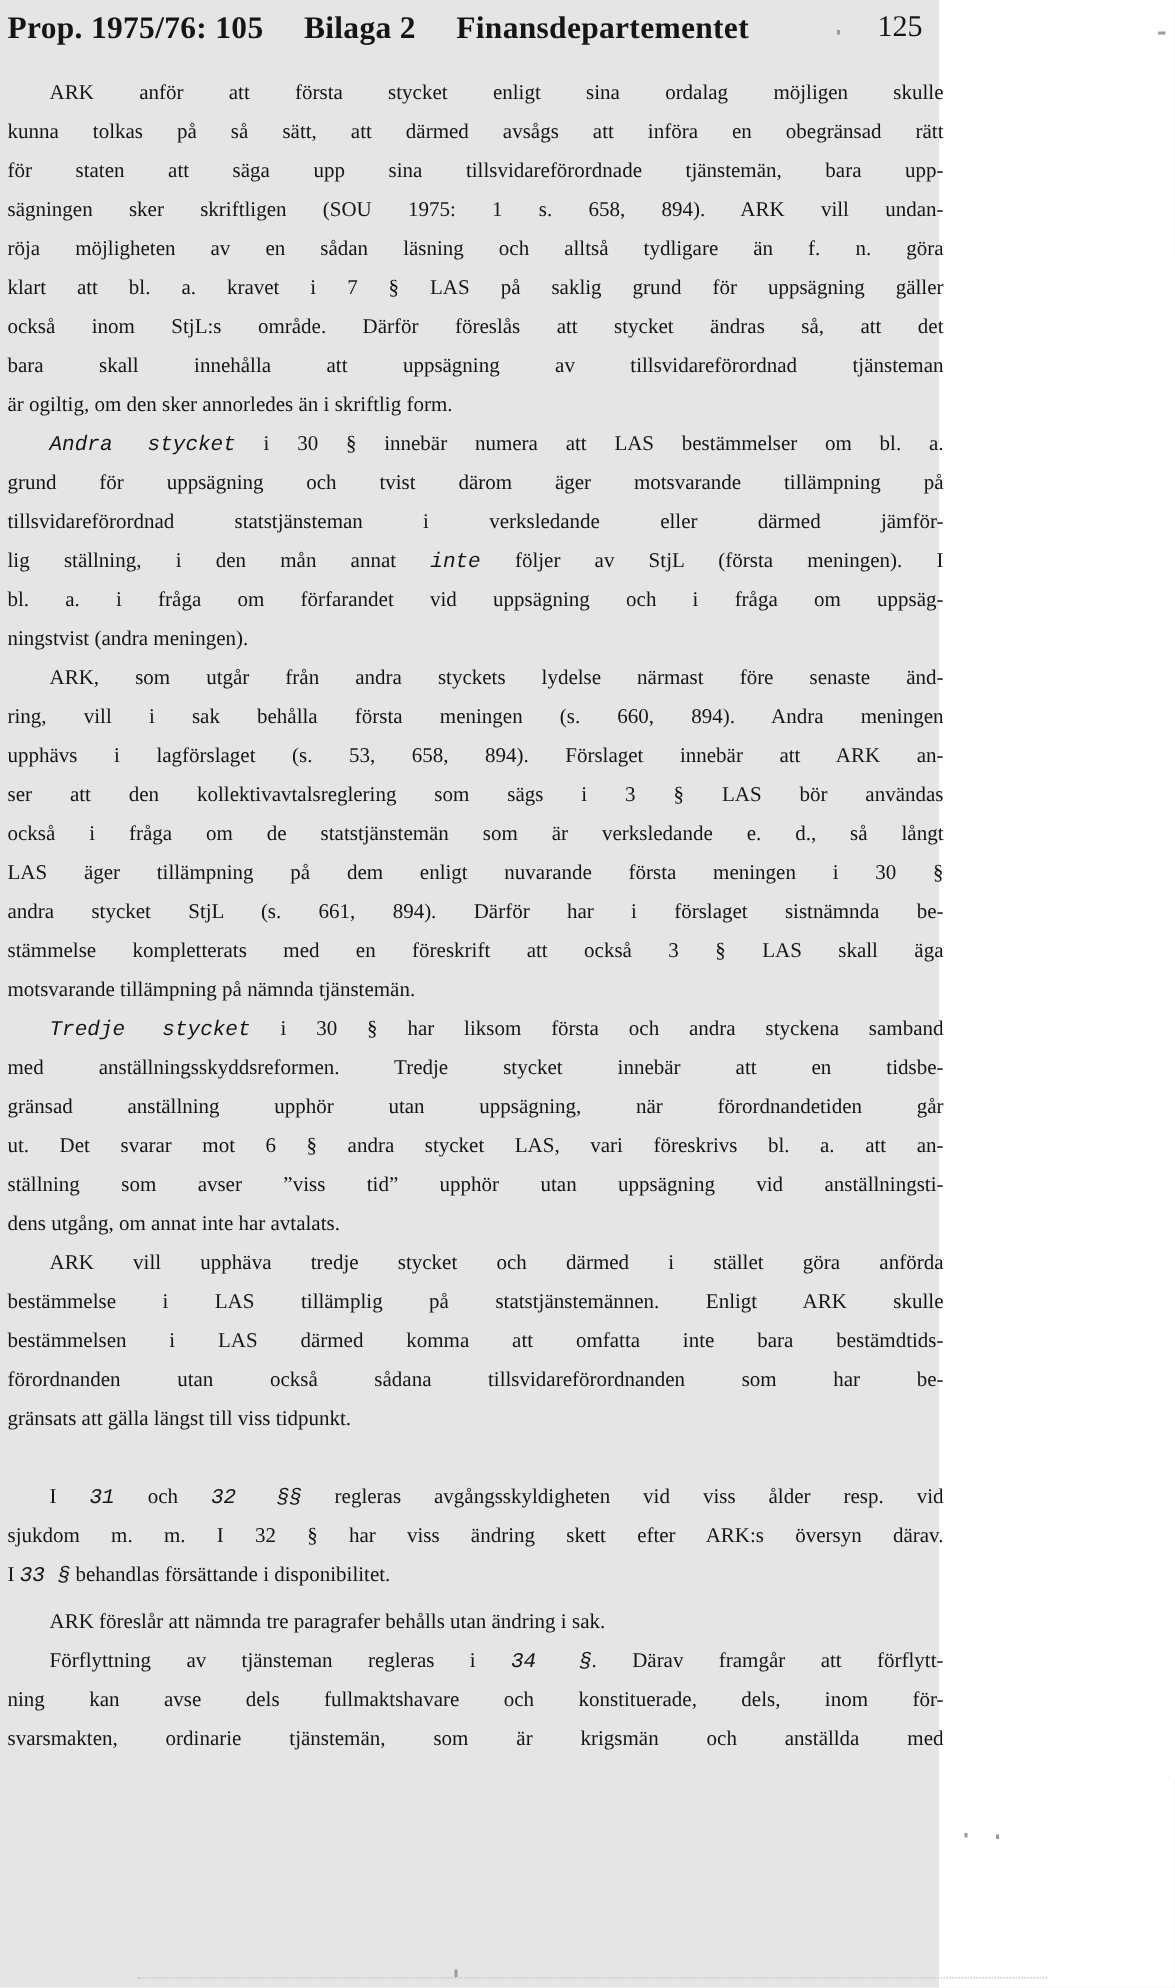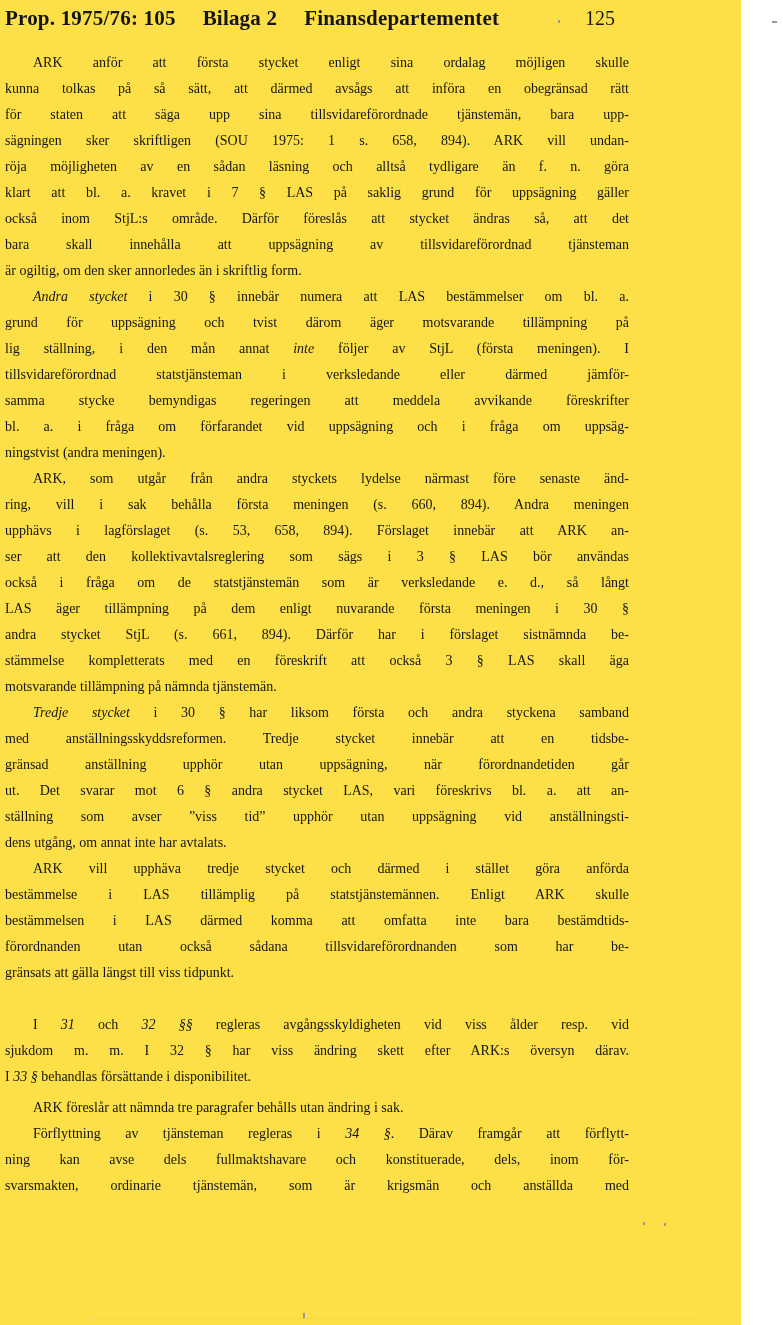--- a/index.html
+++ b/index.html
@@ -9,23 +9,23 @@
   }
   body {
     width: 783px;
     height: 1325px;
     overflow: hidden;
     font-family: "Liberation Serif", "DejaVu Serif", serif;
     color: #151515;
   }
   .page {
     position: relative;
-    width: 741px;
+    width: 626px;
     height: 1325px;
-    background: #fde047;
+    background: #e5e5e5;
   }
   .header {
     position: absolute;
     top: 6px;
     left: 5px;
     width: 773px;
     white-space: nowrap;
   }
   .h-bold {
     font-weight: bold;
@@ -51,21 +51,21 @@
   .para { margin: 0; }
   .line {
     text-align: justify;
     text-align-last: justify;
   }
   .line.last {
     text-align: right;
     text-align-last: left;
   }
   .line.indent { text-indent: 28px; }
-  .it { font-style: italic; }
+  .it { font-style: italic; font-family: Liberation Mono, monospace; }
   .scan-line {
     position: absolute;
     left: 92px;
     top: 1318px;
     width: 606px;
     border-top: 1px dotted #c9c9c9;
   }
   .speck {
     position: absolute;
     background: #9a9a9a;
@@ -95,23 +95,22 @@
         <div class="line"><span>sägningen sker skriftligen (SOU 1975: 1 s. 658, 894). ARK vill undan-</span></div>
         <div class="line"><span>röja möjligheten av en sådan läsning och alltså tydligare än f. n. göra</span></div>
         <div class="line"><span>klart att bl. a. kravet i 7 § LAS på saklig grund för uppsägning gäller</span></div>
         <div class="line"><span>också inom StjL:s område. Därför föreslås att stycket ändras så, att det</span></div>
         <div class="line"><span>bara skall innehålla att uppsägning av tillsvidareförordnad tjänsteman</span></div>
         <div class="line last"><span>är ogiltig, om den sker annorledes än i skriftlig form.</span></div>
       </div>
       <div class="para">
         <div class="line indent"><span class="it">Andra stycket</span><span> i 30 § innebär numera att LAS bestämmelser om bl. a.</span></div>
         <div class="line"><span>grund för uppsägning och tvist därom äger motsvarande tillämpning på</span></div>
+        <div class="line"><span>tillsvidareförordnad statstjänsteman i verksledande eller därmed jämför-</span></div>
         <div class="line"><span>lig ställning, i den mån annat </span><span class="it">inte</span><span> följer av StjL (första meningen). I</span></div>
-        <div class="line"><span>tillsvidareförordnad statstjänsteman i verksledande eller därmed jämför-</span></div>
-        <div class="line"><span>samma stycke bemyndigas regeringen att meddela avvikande föreskrifter</span></div>
         <div class="line"><span>bl. a. i fråga om förfarandet vid uppsägning och i fråga om uppsäg-</span></div>
         <div class="line last"><span>ningstvist (andra meningen).</span></div>
       </div>
       <div class="para">
         <div class="line indent"><span>ARK, som utgår från andra styckets lydelse närmast före senaste änd-</span></div>
         <div class="line"><span>ring, vill i sak behålla första meningen (s. 660, 894). Andra meningen</span></div>
         <div class="line"><span>upphävs i lagförslaget (s. 53, 658, 894). Förslaget innebär att ARK an-</span></div>
         <div class="line"><span>ser att den kollektivavtalsreglering som sägs i 3 § LAS bör användas</span></div>
         <div class="line"><span>också i fråga om de statstjänstemän som är verksledande e. d., så långt</span></div>
         <div class="line"><span>LAS äger tillämpning på dem enligt nuvarande första meningen i 30 §</span></div>

